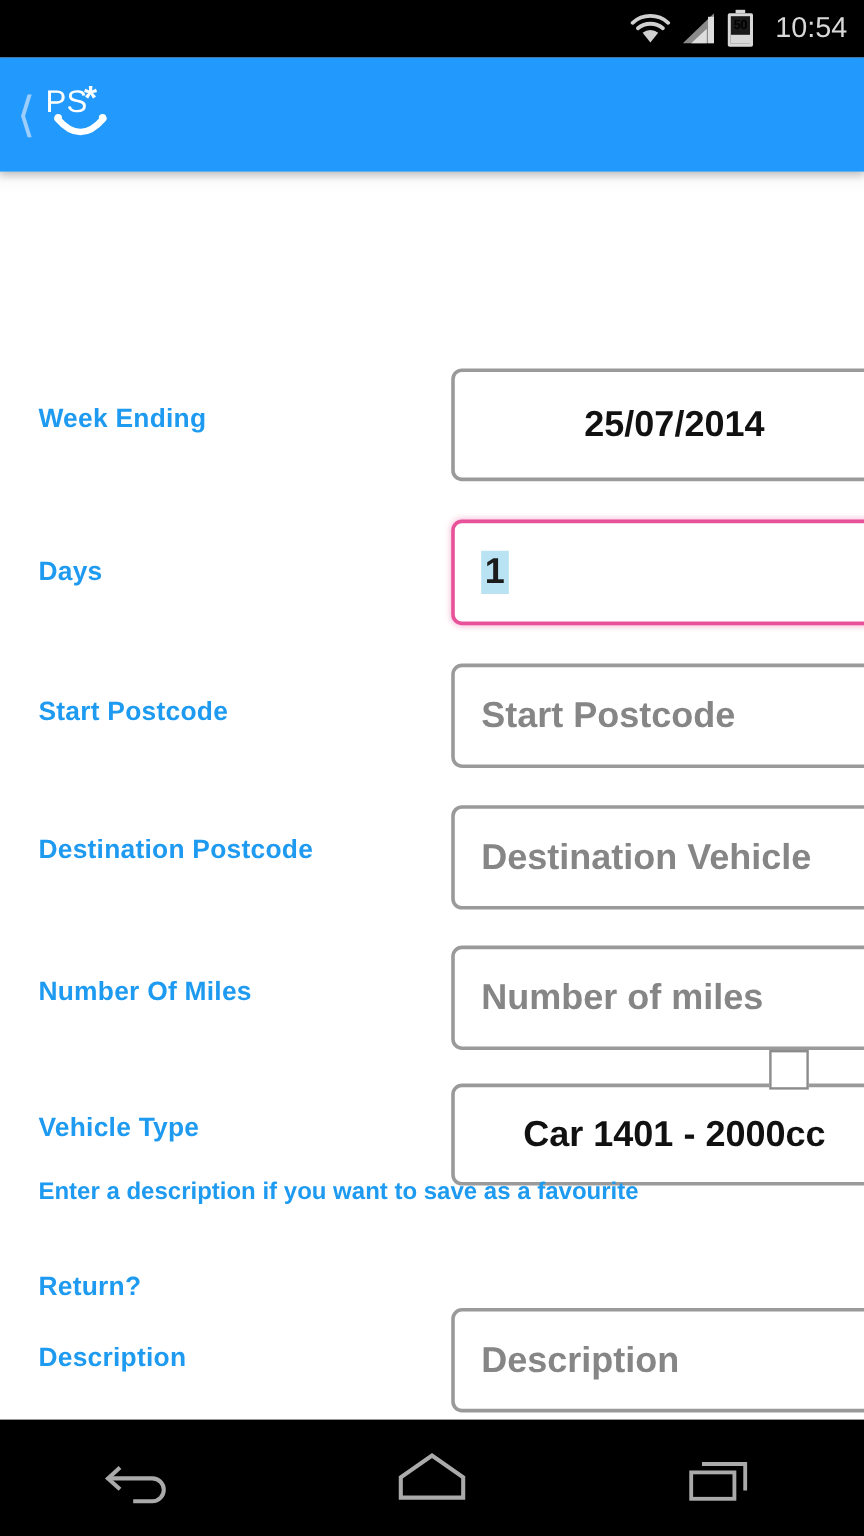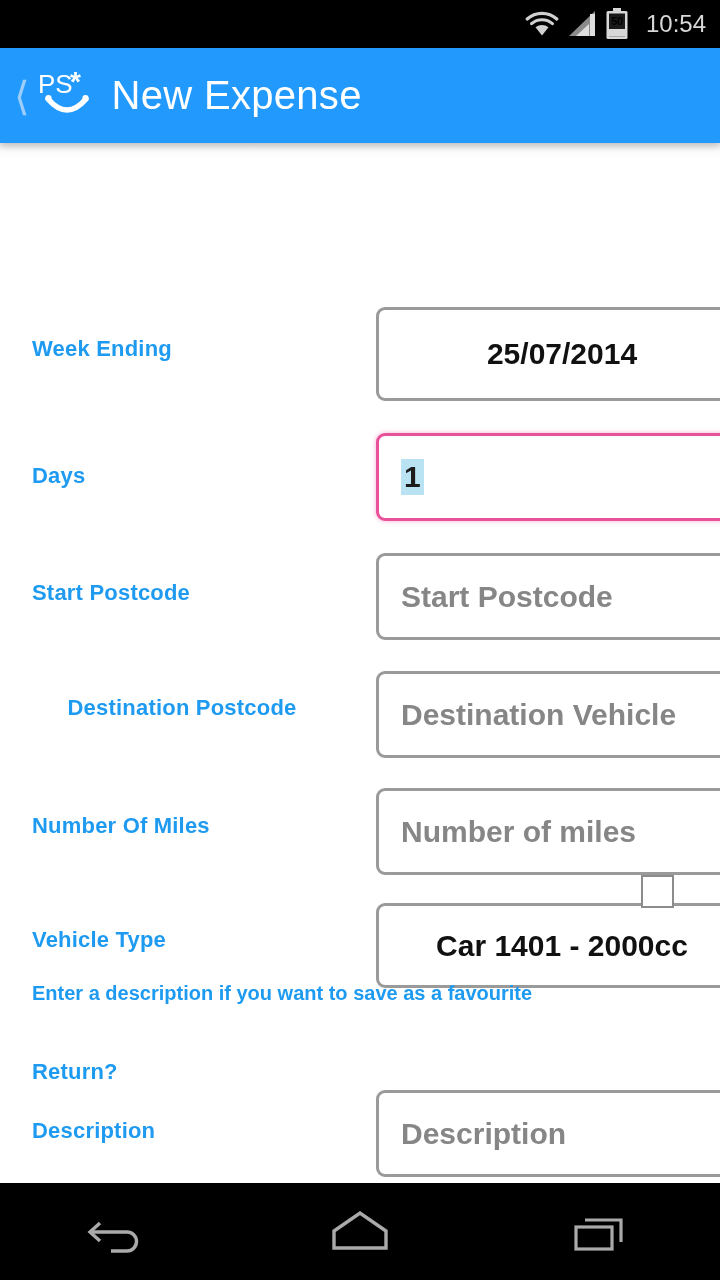--- a/index.html
+++ b/index.html
@@ -249,21 +249,20 @@
     <span id="brand-logo">
       <svg width="62" height="58" viewBox="0 0 62 58">
         <text x="2" y="26" font-family="Liberation Sans, sans-serif" font-size="26" fill="#ffffff" font-weight="400">PS</text>
         <text x="34" y="24" font-family="Liberation Sans, sans-serif" font-size="28" fill="#ffffff" font-weight="700">*</text>
         <path d="M12 32 Q31 54 50 32" fill="none" stroke="#ffffff" stroke-width="5.5" stroke-linecap="round"></path>
         <circle cx="12.5" cy="31" r="3.1" fill="#ffffff"></circle>
         <circle cx="49.5" cy="31" r="3.1" fill="#ffffff"></circle>
       </svg>
     </span>
 
-    <span id="header-title">New Expense</span>
   </div>
 
   <div id="content">
 
     <div class="form-row">
       <span class="row-label" style="top:193px;">Week Ending</span>
       <div class="field" style="top:164px; height:94px;">
         <span class="val-center">25/07/2014</span>
       </div>
     </div>
@@ -276,21 +275,21 @@
     </div>
 
     <div class="form-row">
       <span class="row-label" style="top:437px;">Start Postcode</span>
       <div class="field" style="top:410px; height:87px;">
         <span class="placeholder">Start Postcode</span>
       </div>
     </div>
 
     <div class="form-row">
-      <span class="row-label two-line" style="top:552px; width:300px;text-align:center;">Destination Postcode</span>
+      <span class="row-label two-line" style="top:552px; width:300px;">Destination Postcode</span>
       <div class="field" style="top:528px; height:87px;">
         <span class="placeholder">Destination Vehicle</span>
       </div>
     </div>
 
     <div class="form-row">
       <span class="row-label" style="top:670px;">Number Of Miles</span>
       <div class="field" style="top:645px; height:87px;">
         <span class="placeholder">Number of miles</span>
       </div>

